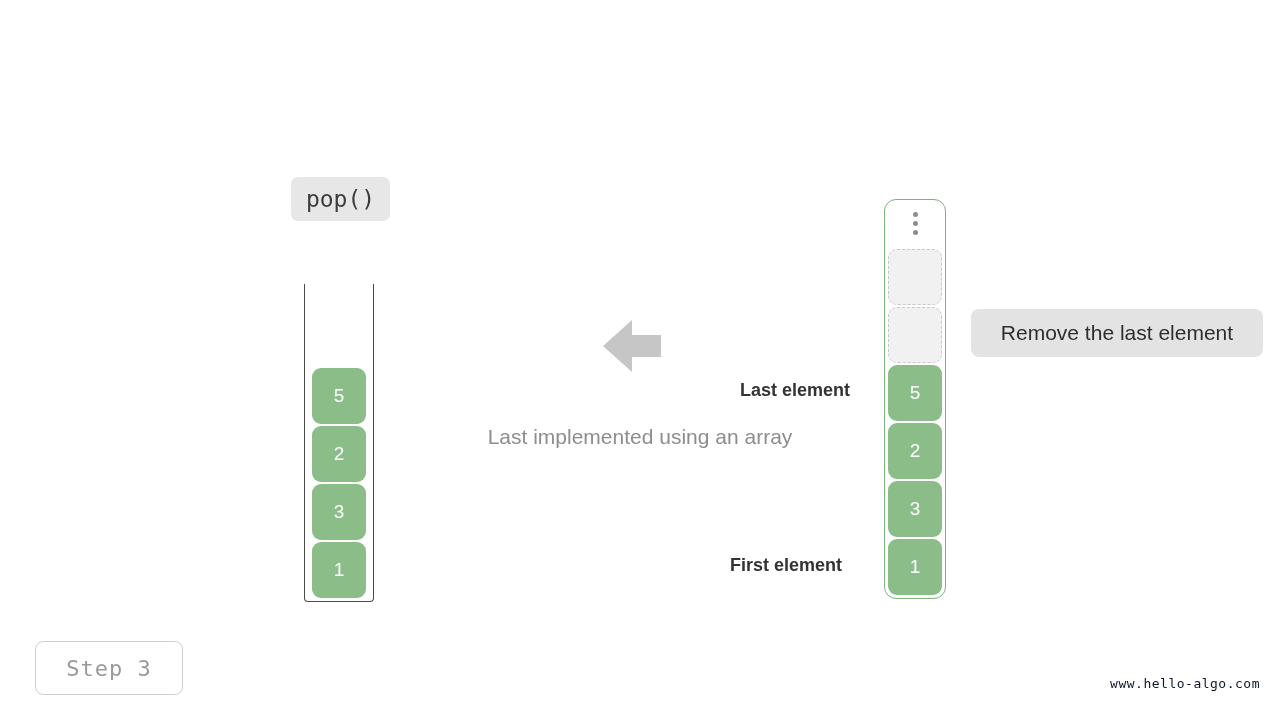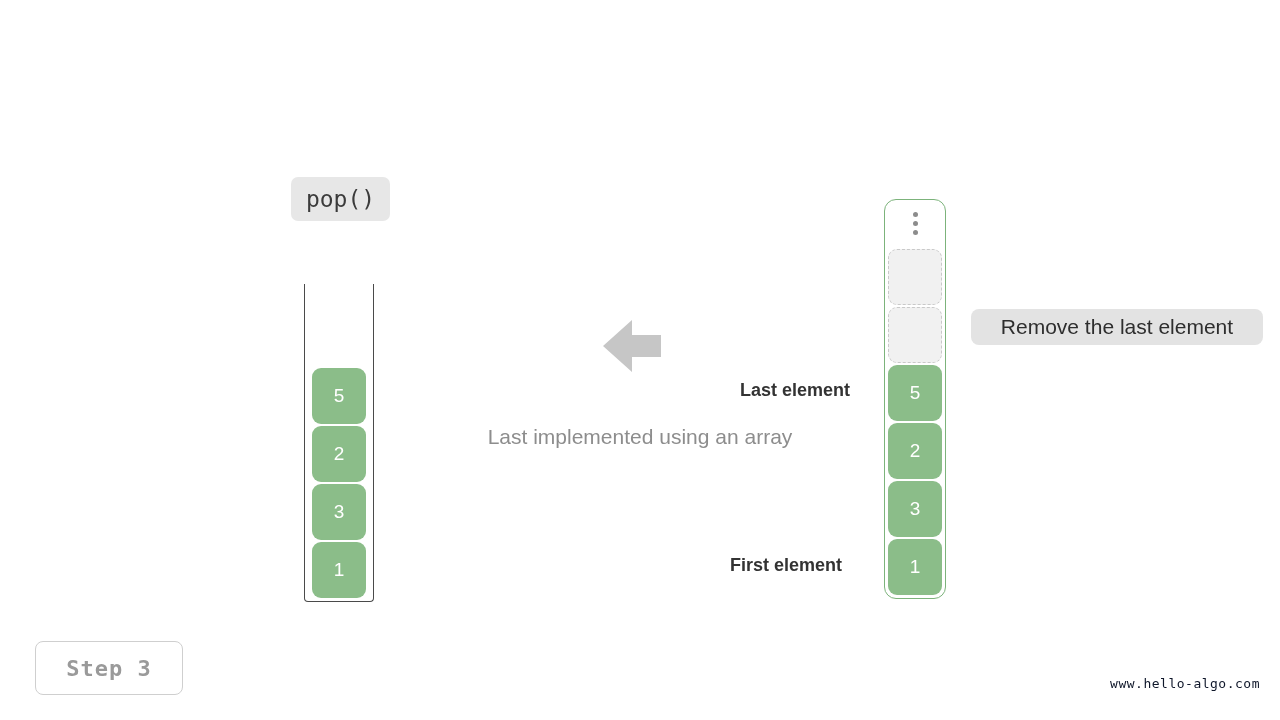--- a/index.html
+++ b/index.html
@@ -160,21 +160,21 @@
     border-radius: 50%;
     background: #8c8c8c;
   }
 
   
   .note-badge {
     position: absolute;
     left: 971px;
     top: 309px;
     width: 292px;
-    height: 36px;
+    height: 48px;
     background: #e3e3e3;
     border-radius: 8px;
     display: flex;
     align-items: center;
     justify-content: center;
     font-size: 21px;
     color: #2e2e2e;
     white-space: nowrap;
   }
 
@@ -186,21 +186,21 @@
     width: 146px;
     height: 52px;
     border: 1.4px solid #cfcfcf;
     border-radius: 8px;
     background: #ffffff;
     display: flex;
     align-items: center;
     justify-content: center;
     font-family: "DejaVu Sans Mono", "Liberation Mono", monospace;
     font-size: 22px;
-    font-weight: bold;
+    font-weight: normal;
     color: #9a9a9a;
     letter-spacing: 1px;
   }
 
   
   .watermark {
     position: absolute;
     right: 20px;
     top: 676px;
     font-family: "DejaVu Sans Mono", "Liberation Mono", monospace;

